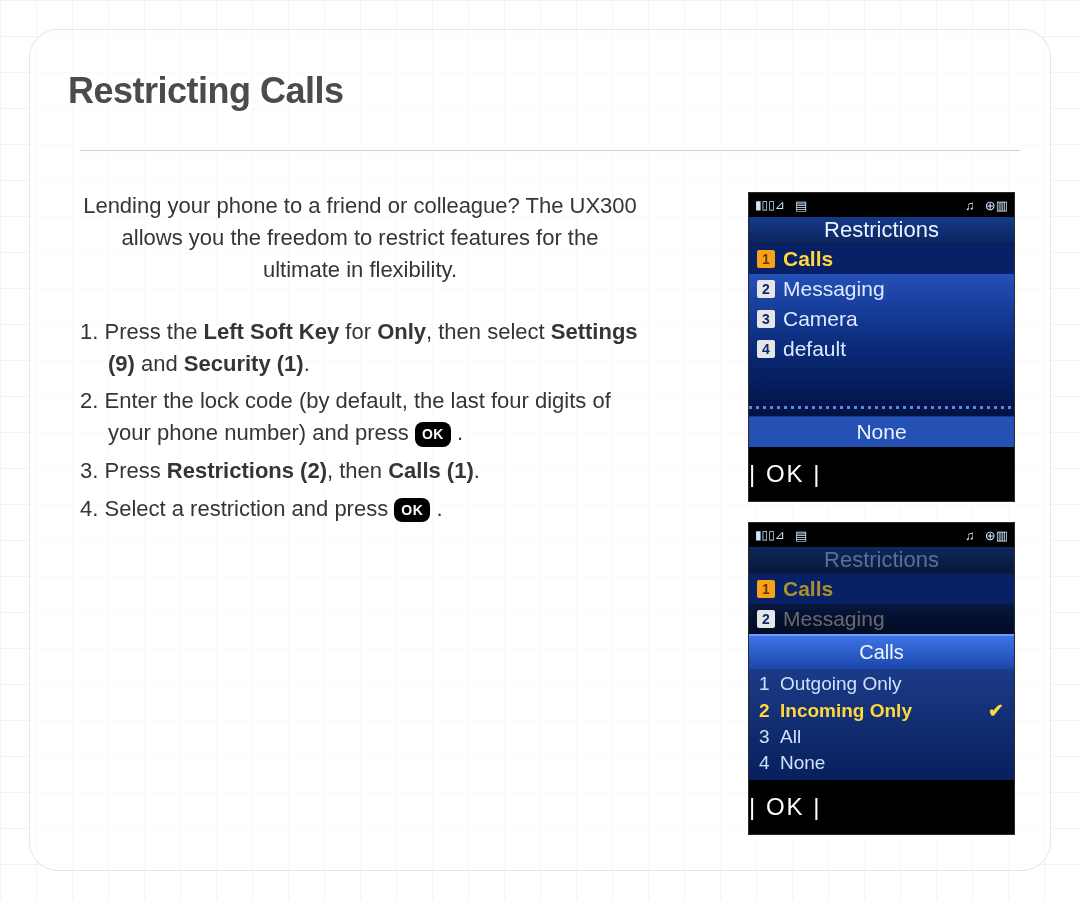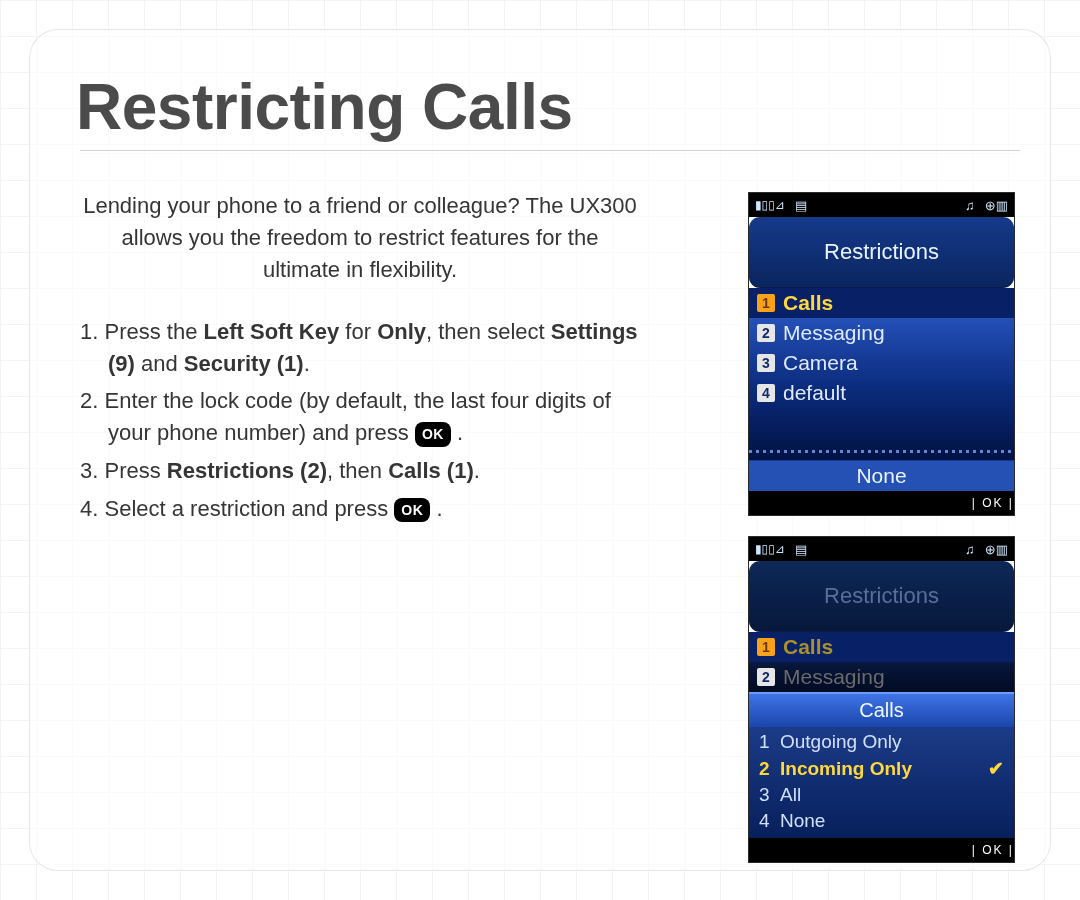--- a/index.html
+++ b/index.html
@@ -26,23 +26,23 @@
     left: 30px;
     top: 30px;
     right: 30px;
     bottom: 30px;
     border-radius: 28px;
     background: rgba(255,255,255,0.6);
     box-shadow: 0 0 0 1px #e5e5e5;
   }
   .heading {
     position: absolute;
-    left: 76px;
+    left: 68px;
     top: 70px;
-    font-size: 64px;
+    font-size: 36px;
     font-weight: 600;
     color: #4b4b4b;
     letter-spacing: -0.5px;
   }
   .rule {
     position: absolute;
     left: 80px;
     right: 60px;
     top: 150px;
     height: 2px;
@@ -110,25 +110,24 @@
     justify-content: space-between;
     padding: 0 6px;
     font-size: 13px;
     color: #cfe8ff;
   }
   .statusbar .sb-left, .statusbar .sb-right { display:flex; gap:10px; align-items:center; }
   .sig-icon { font-size:12px; }
   .title-strip {
     background: linear-gradient(#153a8a, #0a255f);
     text-align: center;
-    padding: 22px 0;
+    padding: 0 0;
     font-size: 22px;
     color: #e9f2ff;
     border-bottom: 1px solid #0a1c48;
-    border-radius: 11px;
   }
   .menu-list {
     background: linear-gradient(#2f5fd1, #0a2a7a 60%, #021243);
     min-height: 172px;
   }
   .menu-row {
     display: flex;
     align-items: center;
     gap: 8px;
     padding: 3px 8px;
@@ -158,24 +157,24 @@
     background: #2451b3;
     text-align:center;
     padding:3px 0;
     font-size:21px;
     color:#eaf3ff;
     border-top:1px solid #123a90;
   }
   .bottom-ok {
     background:#000;
     color:#fff;
-    text-align:right;
-    font-size:12px;
+    text-align:left;
+    font-size:24px;
     letter-spacing:2px;
-    padding:5px 0;
+    padding:13px 0;
   }
 
   
   .dimmed .title-strip,
   .dimmed .menu-row .menu-label { color:#6a6a6a; }
   .dimmed .title-strip { background: linear-gradient(#0e2858,#07183b); color:#5a6e9b; }
   .dimmed .menu-list { background: linear-gradient(#1b3574,#061437 60%,#010b24); }
   .dimmed .sel-row .menu-label { color:#a8912e; }
   .popup-title {
     background: linear-gradient(#3f74e6,#1a46ab);

